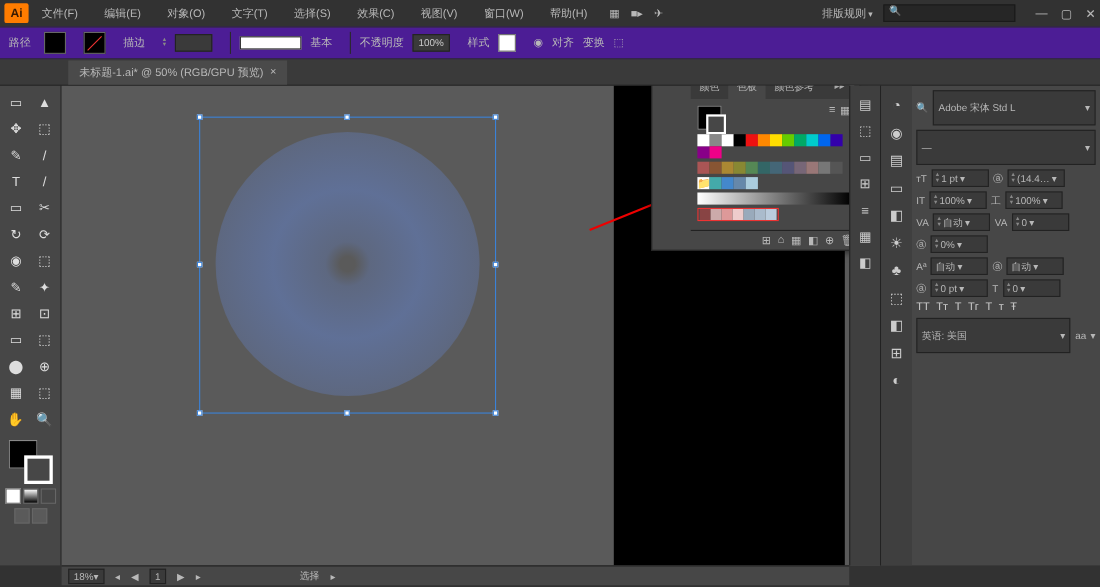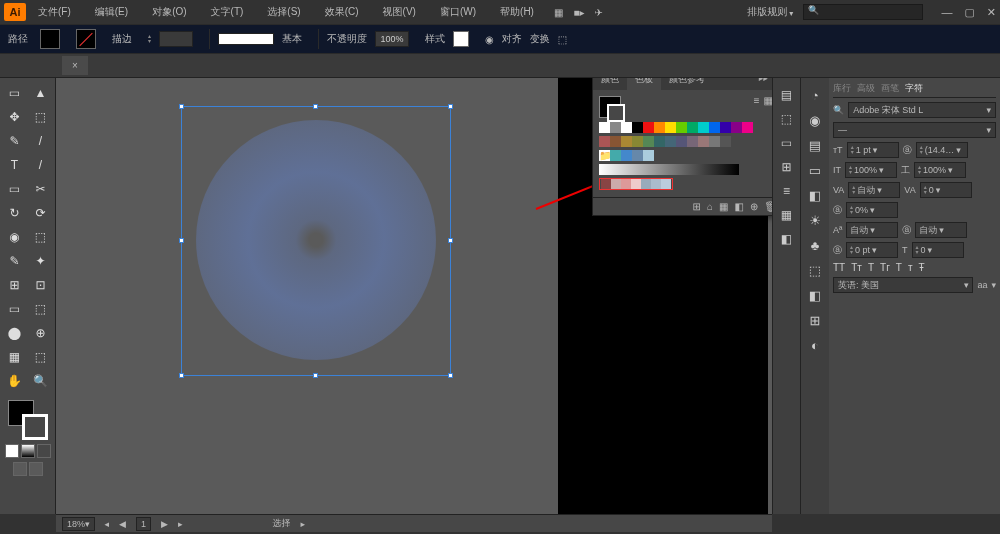--- a/index.html
+++ b/index.html
@@ -8,21 +8,21 @@
 
 .titlebar { height:24px; background:#323232; display:flex; align-items:center; padding:0 4px; }
 .ai-logo { width:22px; height:18px; background:#ff7c00; color:#3a1a00; font-weight:bold; font-size:11px; display:flex; align-items:center; justify-content:center; border-radius:2px; margin-right:6px; }
 .menu { display:flex; gap:12px; }
 .menu span { padding:3px 6px; cursor:pointer; }
 .titlebar .right { margin-left:auto; display:flex; align-items:center; gap:10px; }
 .search-box { height:16px; width:120px; background:#262626; border:1px solid #1a1a1a; font-size:9px; padding:0 4px; color:#888; }
 .win-controls { display:flex; gap:12px; margin-left:8px; font-size:11px; }
 
 
-.controlbar { height:30px; background:#0f172a; border-top:1px solid #2a2a2a; border-bottom:1px solid #2a2a2a; display:flex; align-items:center; gap:8px; padding:0 8px; font-size:10px; }
+.controlbar { height:30px; background:#4c1d95; border-top:1px solid #2a2a2a; border-bottom:1px solid #2a2a2a; display:flex; align-items:center; gap:8px; padding:0 8px; font-size:10px; }
 .cb-label { margin-right:4px; }
 .swatch { width:20px; height:20px; background:#000; border:1px solid #666; position:relative; }
 .swatch.none::after { content:""; position:absolute; left:0; right:0; top:50%; border-top:1.5px solid #e33; transform:rotate(-45deg); }
 .dd { display:flex; align-items:center; gap:2px; }
 .dd .caret::after{content:"▾"; font-size:8px;}
 .num-field{ width:34px; height:16px; background:#3a3a3a; border:1px solid #222; color:#ccc; text-align:center; font-size:9px;}
 .stroke-preview{ width:56px; height:12px; background:#fff; border:1px solid #222;}
 .small-sw{ width:16px; height:16px; background:#fff; border:1px solid #666;}
 .sep{ width:1px; height:20px; background:#2a2a2a; }
 
@@ -49,21 +49,21 @@
 .h.tl{top:-3px;left:-3px;} .h.tr{top:-3px;right:-3px;} .h.bl{bottom:-3px;left:-3px;} .h.br{bottom:-3px;right:-3px;}
 .h.tm{top:-3px;left:50%;margin-left:-3px;} .h.bm{bottom:-3px;left:50%;margin-left:-3px;}
 .h.ml{left:-3px;top:50%;margin-top:-3px;} .h.mr{right:-3px;top:50%;margin-top:-3px;}
 .spiral{ position:absolute; left:140px; top:42px; width:240px; height:240px; border-radius:50%;
   background: radial-gradient(circle, rgba(90,90,90,0.6) 4%, rgba(100,130,200,0.35) 12%, rgba(100,130,200,0.55) 40%, rgba(100,130,200,0.35) 70%, rgba(90,90,90,0) 80%);
 }
 .arrow{ position:absolute; left:480px; top:130px; width:140px; height:2px; background:#e00; transform:rotate(-22deg); transform-origin:left center;}
 .arrow::after{content:""; position:absolute; right:-2px; top:-5px; border:6px solid transparent; border-left:10px solid #e00;}
 
 
-.swatch-panel{ position:absolute; top:-10px; left:536px; width:190px; background:#474747; border:1px solid #222; box-shadow:0 2px 6px rgba(0,0,0,.5);}
+.swatch-panel{ position:absolute; top:-10px; left:536px; width:190px; background:#474747; border:1px solid #222; box-shadow:0 2px 6px rgba(0,0,0,.5);padding-left:35px;}
 .sp-tabs{ display:flex; background:#3a3a3a; font-size:9px;}
 .sp-tab{ padding:4px 8px; cursor:pointer;}
 .sp-tab.active{ background:#474747;}
 .sp-body{ padding:6px;}
 .sp-bigsw{ width:22px; height:22px; background:#000; border:1px solid #888; margin-bottom:4px; position:relative;}
 .sp-bigsw::after{content:""; position:absolute; right:-5px; bottom:-5px; width:14px; height:14px; border:2px solid #fff; background:#474747;}
 .sp-row{ display:flex; flex-wrap:wrap; gap:0; margin-bottom:3px;}
 .sp-row .c{ width:11px; height:11px;}
 .sp-grad{ width:140px; height:11px; margin-bottom:3px;}
 .sp-highlight{ border:1.5px solid #e33; padding:0 1px; display:inline-flex;}
@@ -72,21 +72,21 @@
 
 
 .dock-right{ width:200px; background:#474747; border-left:1px solid #222; display:flex;}
 .dock-col{ width:28px; background:#3f3f3f; display:flex; flex-direction:column; align-items:center; gap:10px; padding-top:10px;}
 .dock-col span{ font-size:13px; color:#ccc; cursor:pointer;}
 .char-panel{ flex:1; padding:4px; font-size:9px; display:flex; flex-direction:column; gap:4px;}
 .ptabs{ display:flex; gap:6px; font-size:9px; border-bottom:1px solid #222; padding-bottom:2px;}
 .ptabs span{cursor:pointer; color:#888;}
 .ptabs .on{color:#ddd;}
 .field-row{ display:flex; gap:4px; align-items:center;}
-.sel-field{ flex:1; height:16px; background:#3a3a3a; border:1px solid #222; padding:0 4px; display:flex; align-items:center; justify-content:space-between;}
+.sel-field{ flex:1; height:32px; background:#3a3a3a; border:1px solid #222; padding:0 4px; display:flex; align-items:center; justify-content:space-between;}
 .mini-field{ width:52px; height:16px; background:#3a3a3a; border:1px solid #222; display:flex; align-items:center; padding:0 3px; gap:2px;}
 .up-dn{ display:flex; flex-direction:column; font-size:6px; line-height:5px; color:#888;}
 .tt-row{ display:flex; gap:6px; font-size:10px; color:#ccc;}
 
 
 .dock-extra{ width:28px; background:#3f3f3f; position:absolute; right:200px; top:78px; bottom:20px; display:flex; flex-direction:column; align-items:center; gap:10px; padding-top:10px; border-left:1px solid #222;}
 .dock-extra span{font-size:12px; color:#ccc; cursor:pointer;}
 
 
 .statusbar{ position:absolute; bottom:2px; left:56px; right:228px; height:18px; background:#474747; border-top:1px solid #222; display:flex; align-items:center; font-size:9px; gap:10px; padding:0 6px;}
@@ -152,20 +152,21 @@
     <span class="caret"></span>
   <span>◉</span>
   <span>对齐</span>
   <span>变换</span>
   <span>⬚</span>
     <span class="caret"></span>
 </div>
 
 <div class="doctabs">
   <div class="doctab">
+    <span>未标题-1.ai* @ 50% (RGB/GPU 预览)</span>
     <span class="close">×</span>
   </div>
 </div>
 
 <div class="workspace">
 
   <div class="tools-left">
     <div class="tool-grid">
       <div class="tool">▭</div>
       <div class="tool">▲</div>
@@ -307,26 +308,20 @@
       <span>▭</span>
       <span>◧</span>
       <span>☀</span>
       <span>♣</span>
       <span>⬚</span>
       <span>◧</span>
       <span>⊞</span>
       <span>◐</span>
     </div>
     <div class="char-panel">
-      <div class="ptabs">
-        <span>库行</span>
-        <span>高级</span>
-        <span>画笔</span>
-        <span class="on">字符</span>
-      </div>
       <div class="field-row">
         <span>🔍</span>
         <div class="sel-field">
             <span>Adobe 宋体 Std L</span>
             <span>▾</span>
           </div>
       </div>
       <div class="field-row">
           <div class="sel-field">
             <span>—</span>

